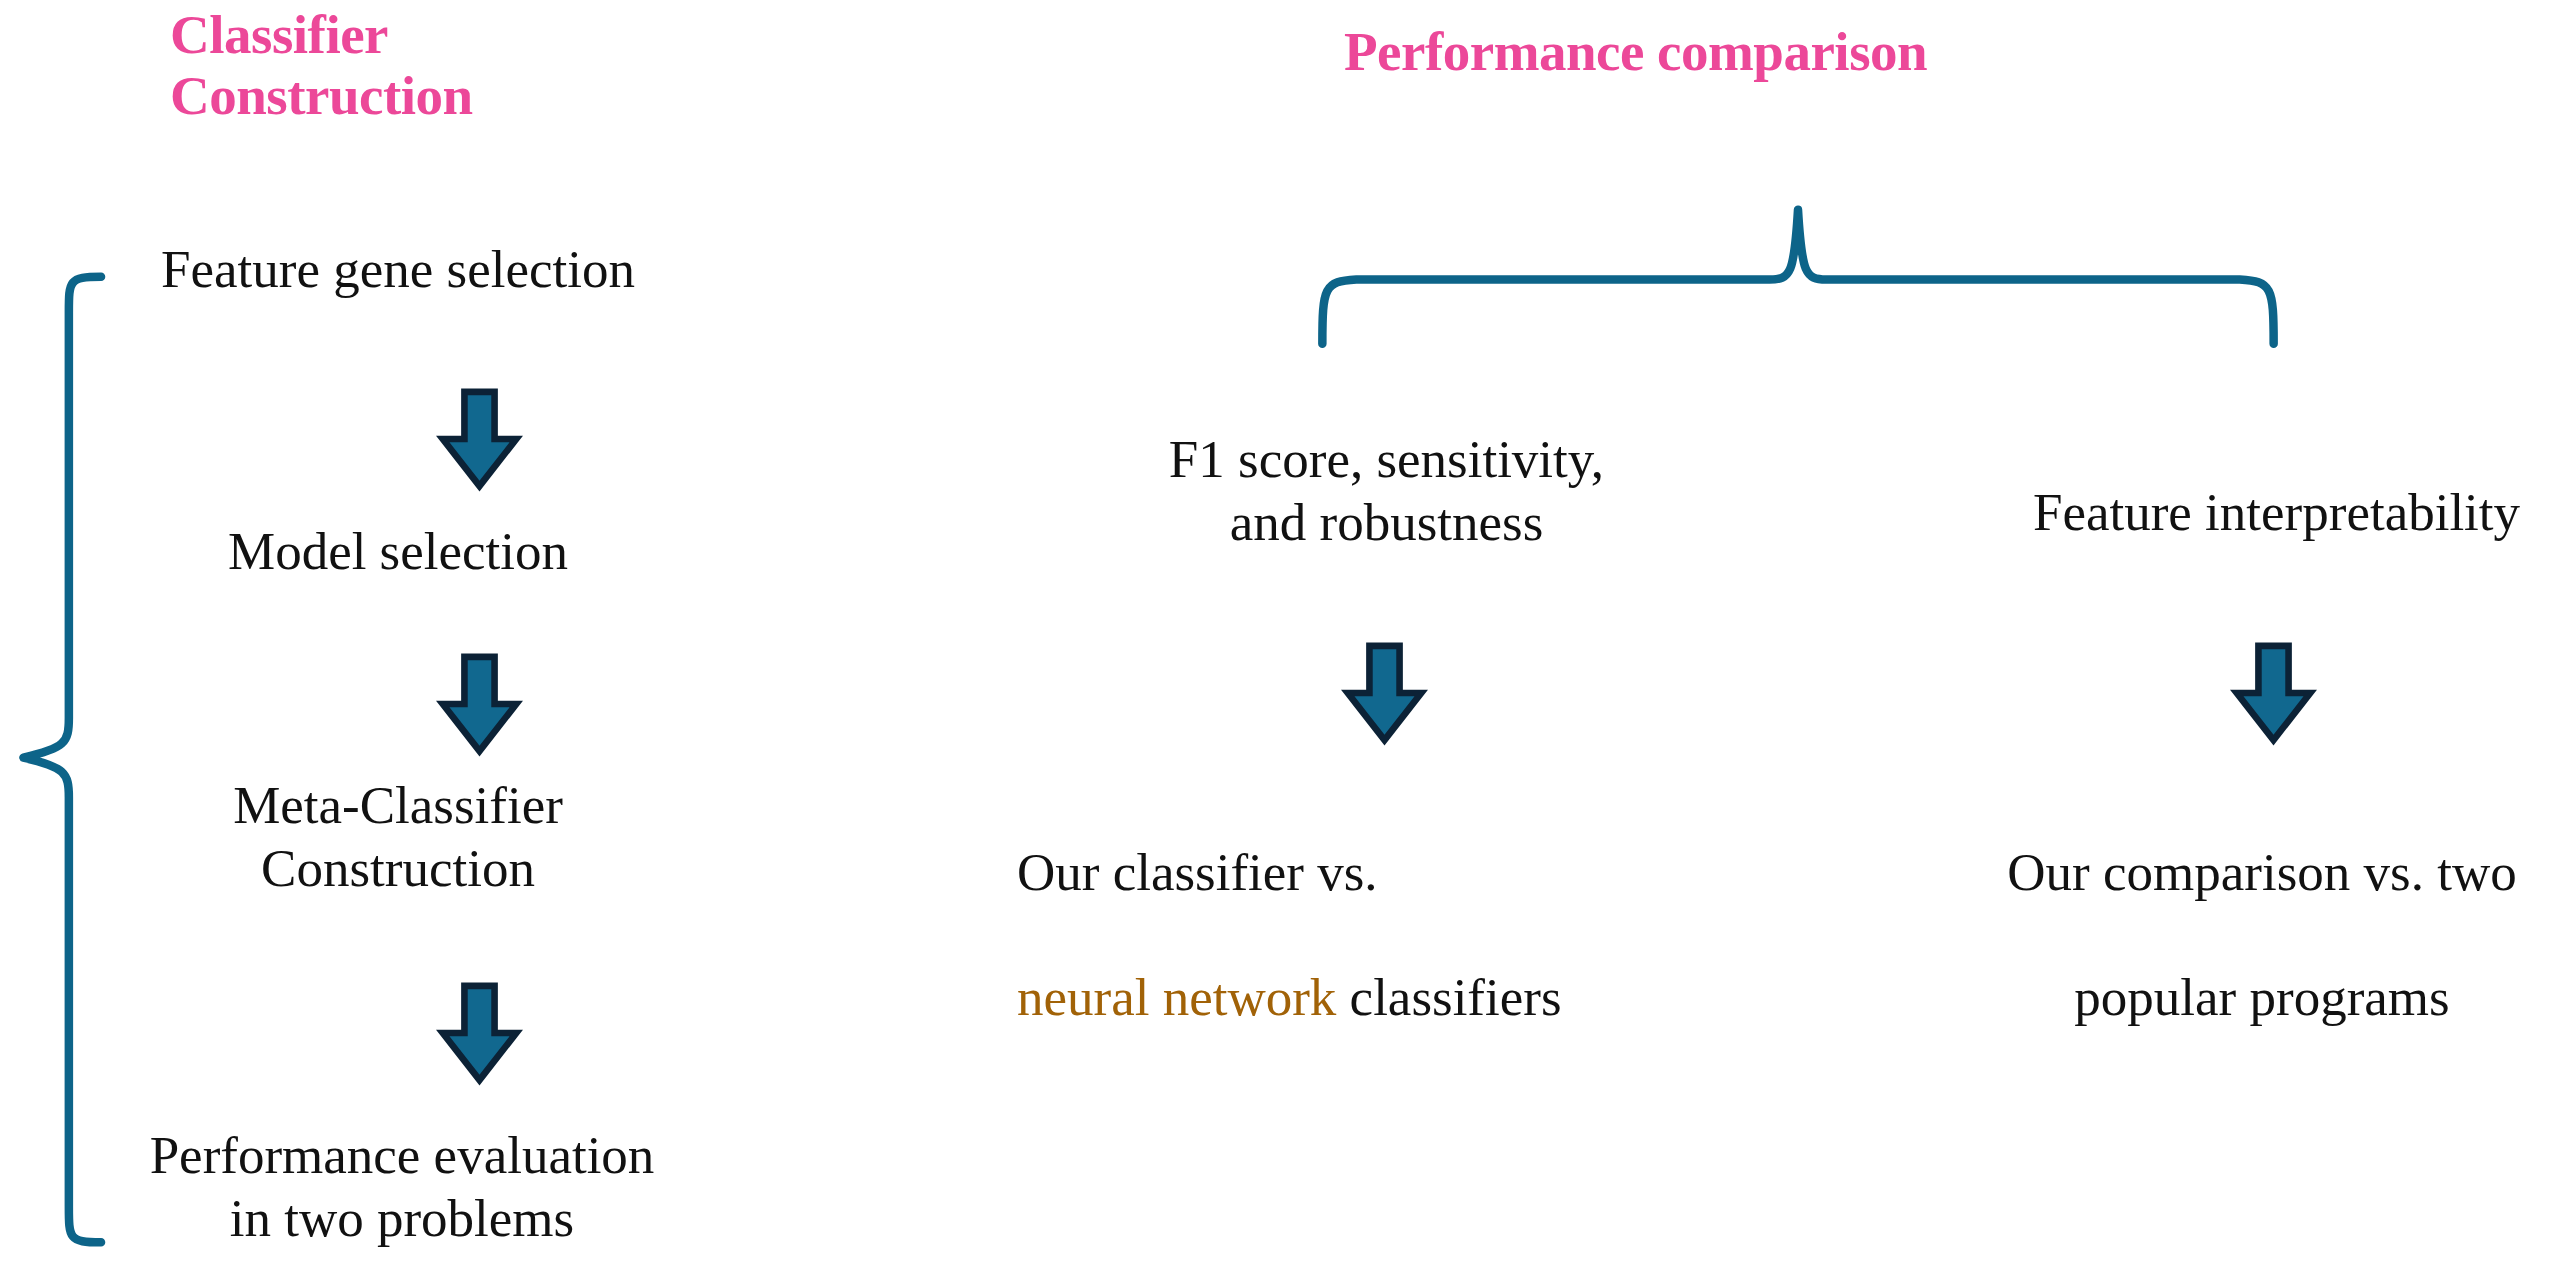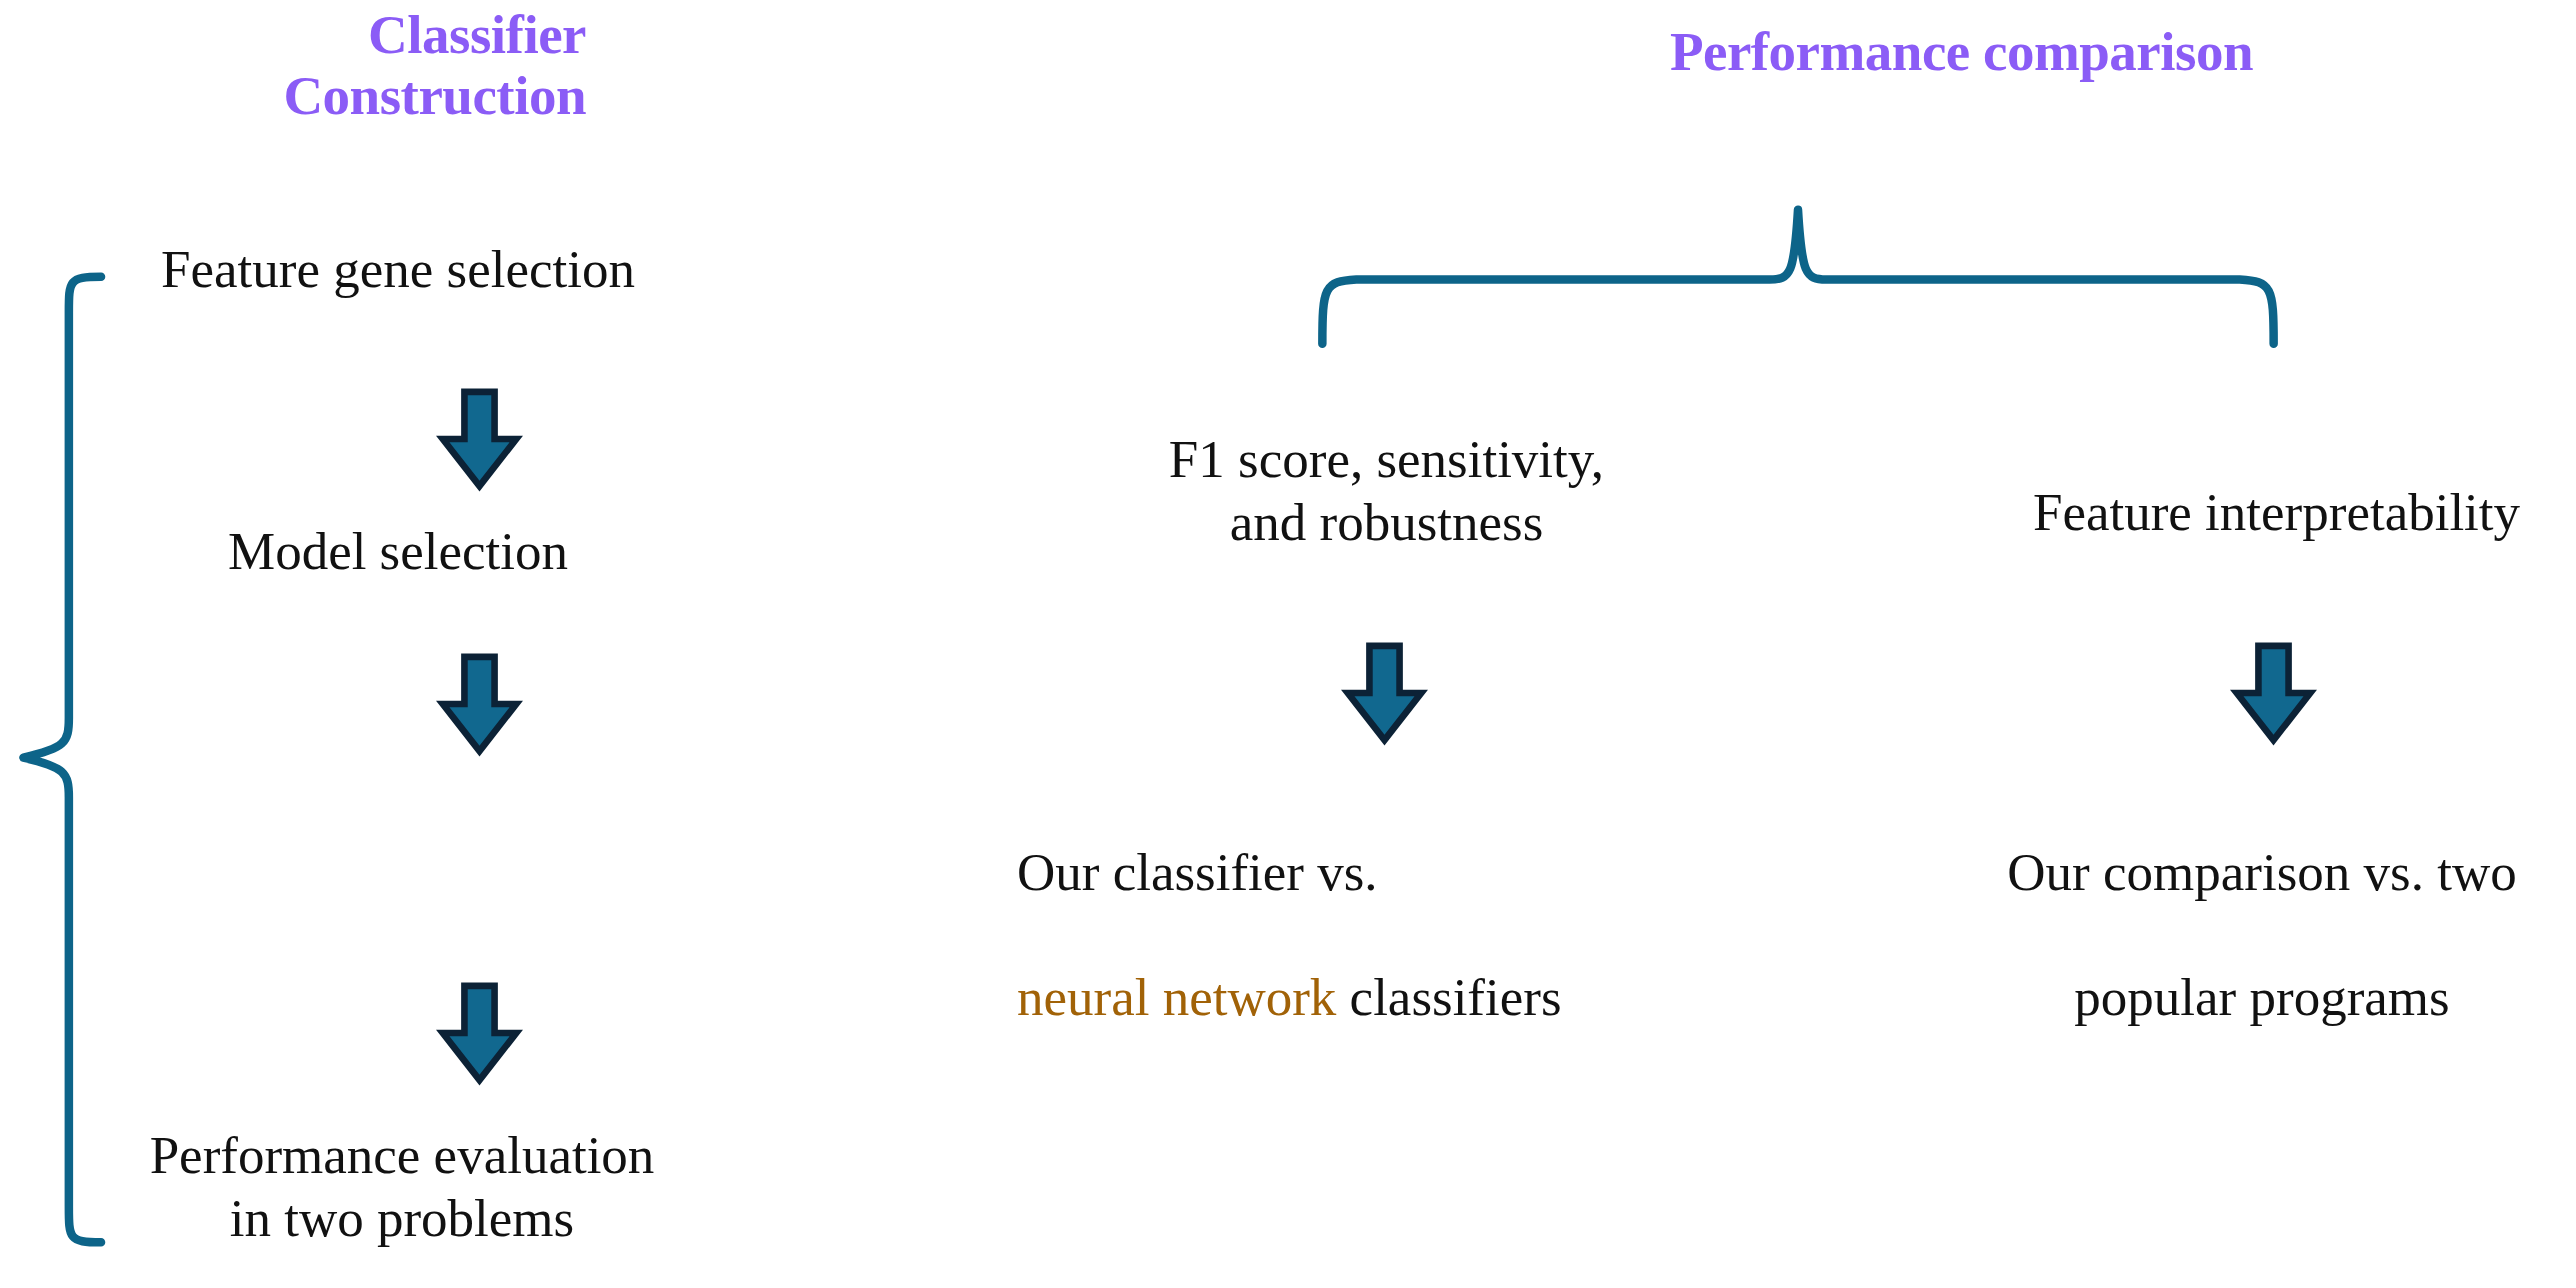--- a/index.html
+++ b/index.html
@@ -16,22 +16,22 @@
     font-family: "Liberation Serif", "DejaVu Serif", serif;
     color: #111111;
   }
 
   .abs { position: absolute; }
 
   .col-heading {
     font-weight: bold;
     font-size: 55px;
     line-height: 1.12;
-    text-align: right;
-    color: #8b5cf6;
+    text-align: left;
+    color: #ec4899;
     letter-spacing: -0.5px;
   }
 
   .node-text {
     font-size: 53px;
     line-height: 1.18;
     text-align: center;
     color: #111111;
     white-space: pre-line;
   }
@@ -71,20 +71,22 @@
   </div>
 
   <div class="abs node-text" style="left:95px; top:520px; width:606px;">Model selection</div>
 
   <div class="abs arrow-wrap" style="left:439px; top:653px;">
     <svg width="81" height="102" viewBox="0 0 86 108">
       <path d="M 27 4 L 59 4 L 59 54 L 82 54 L 43 104 L 4 54 L 27 54 Z" fill="#11688f" stroke="#0c2236" stroke-width="7" stroke-linejoin="miter"></path>
     </svg>
   </div>
 
+  <div class="abs node-text" style="left:95px; top:774px; width:606px;">Meta-Classifier
+Construction</div>
 
   <div class="abs arrow-wrap" style="left:439px; top:982px;">
     <svg width="81" height="102" viewBox="0 0 86 108">
       <path d="M 27 4 L 59 4 L 59 54 L 82 54 L 43 104 L 4 54 L 27 54 Z" fill="#11688f" stroke="#0c2236" stroke-width="7" stroke-linejoin="miter"></path>
     </svg>
   </div>
 
   <div class="abs node-text" style="left:80px; top:1124px; width:644px;">Performance evaluation
 in two problems</div>
 

